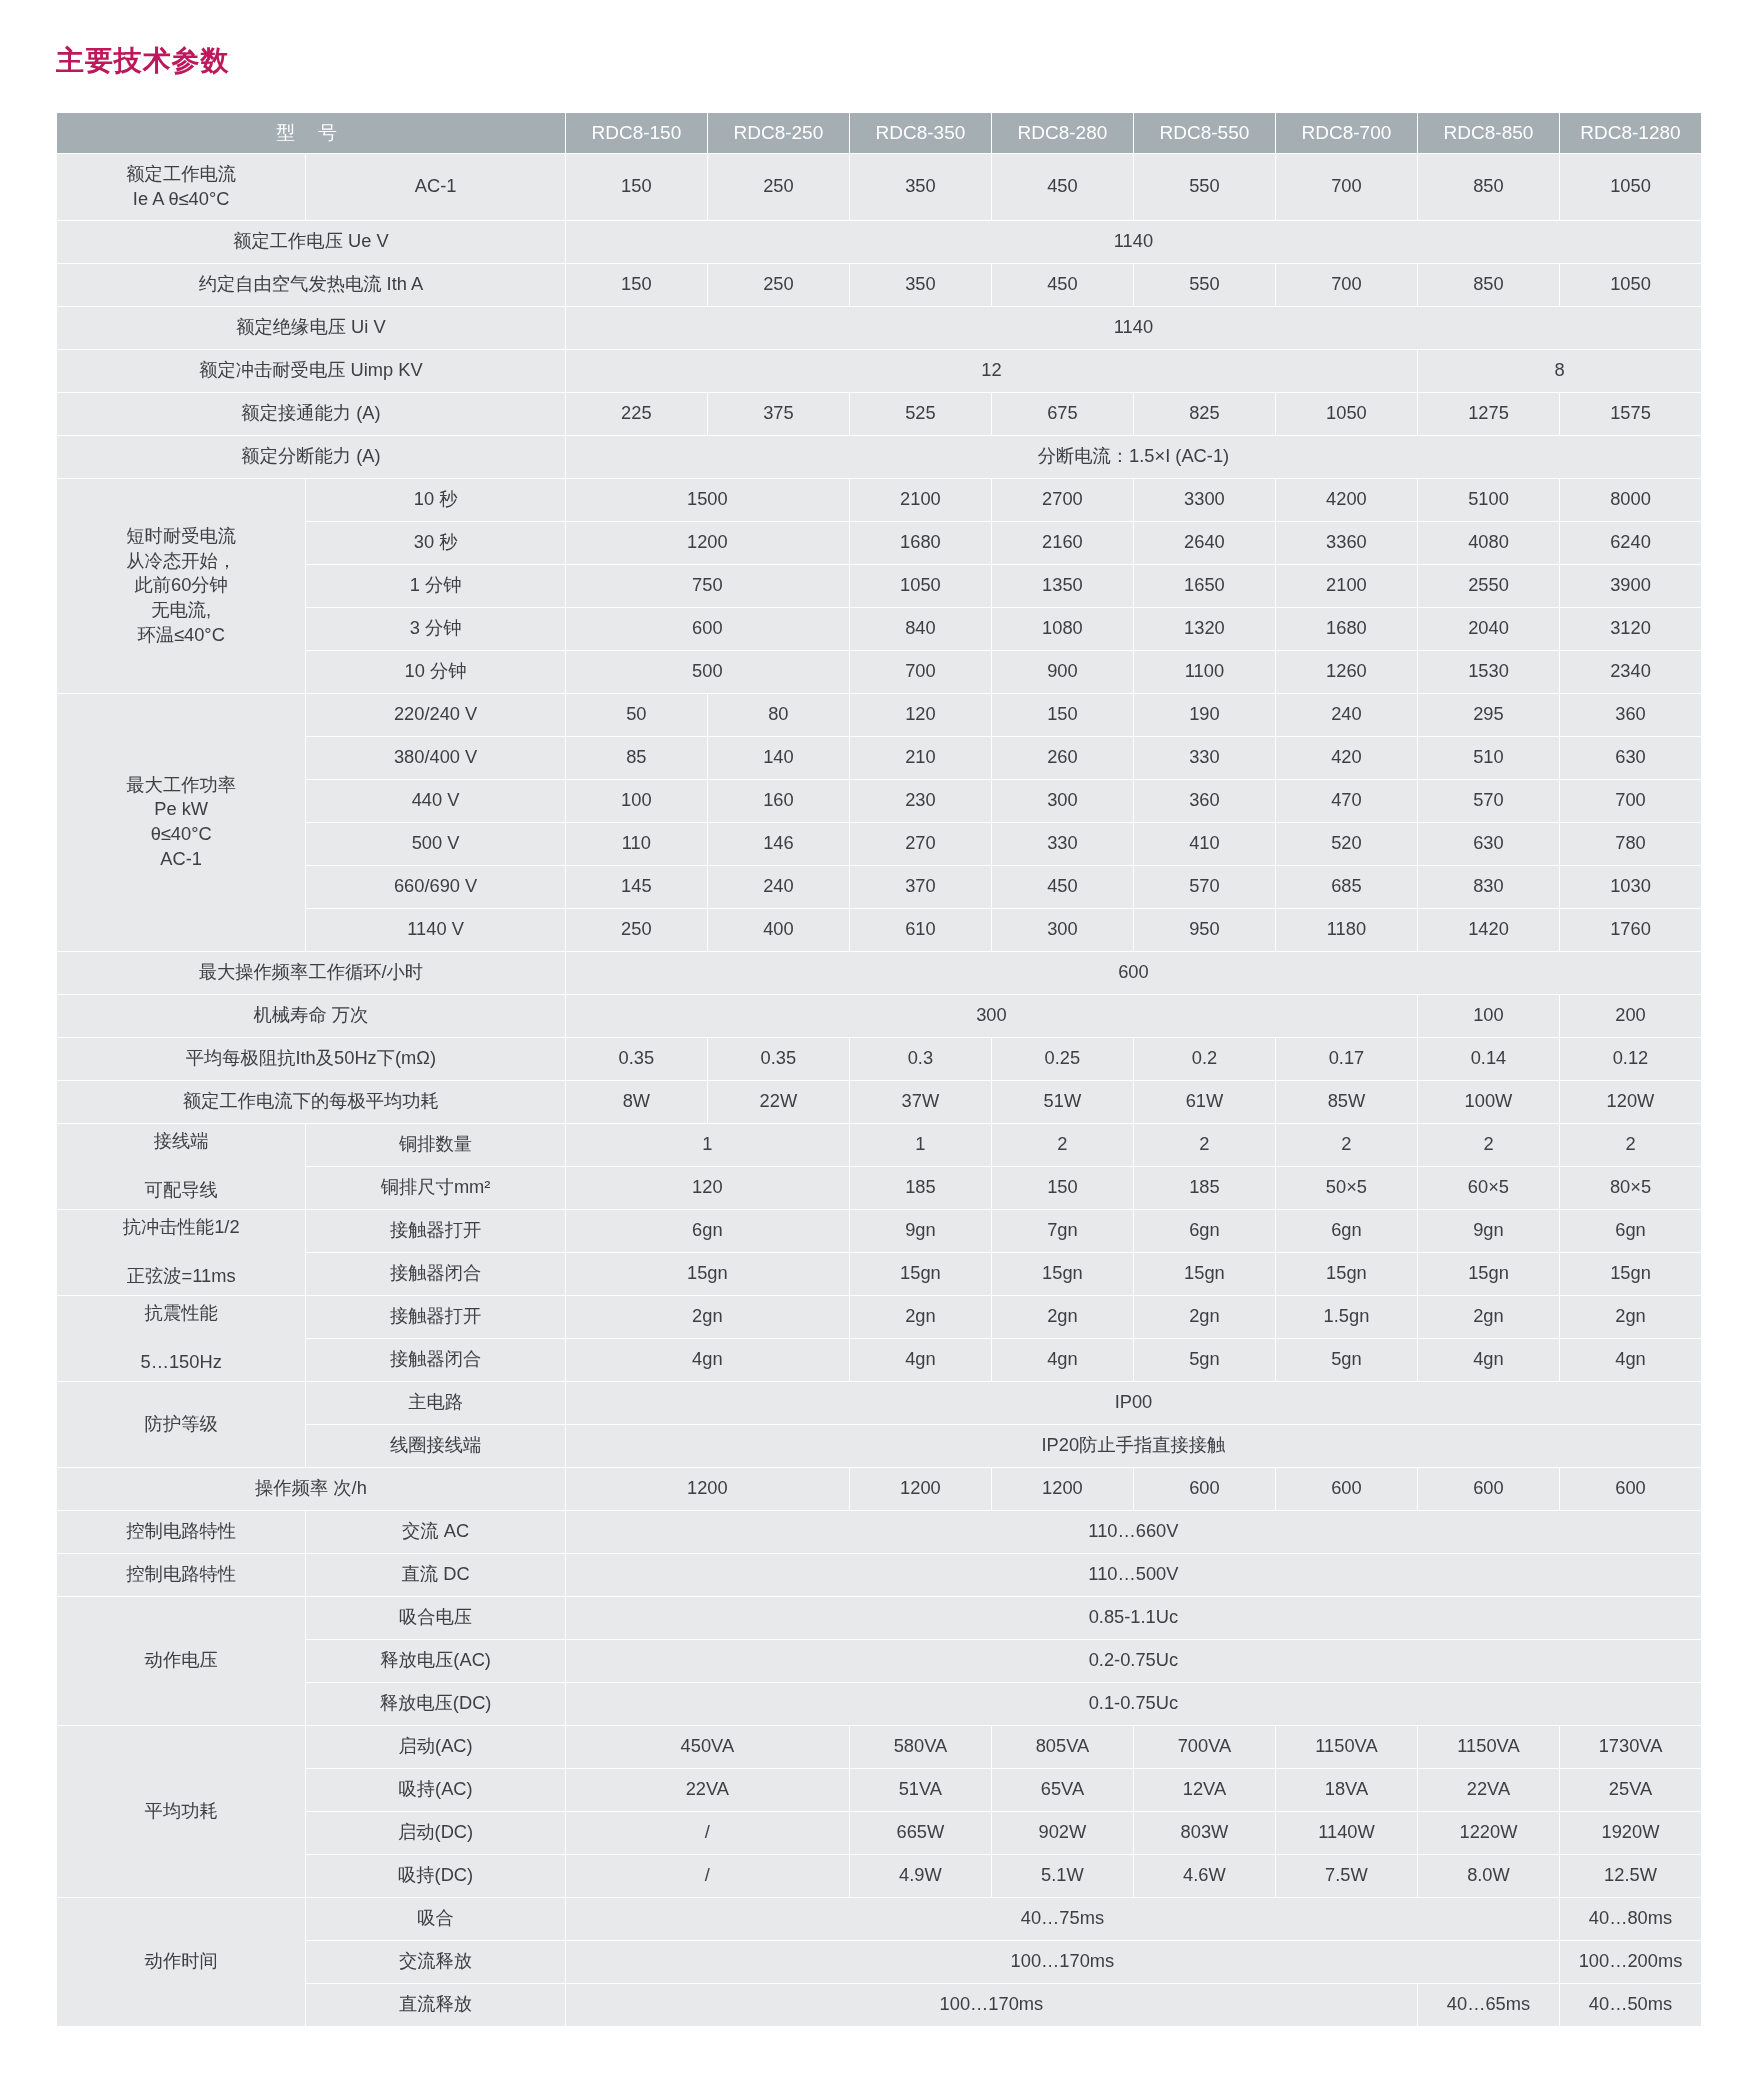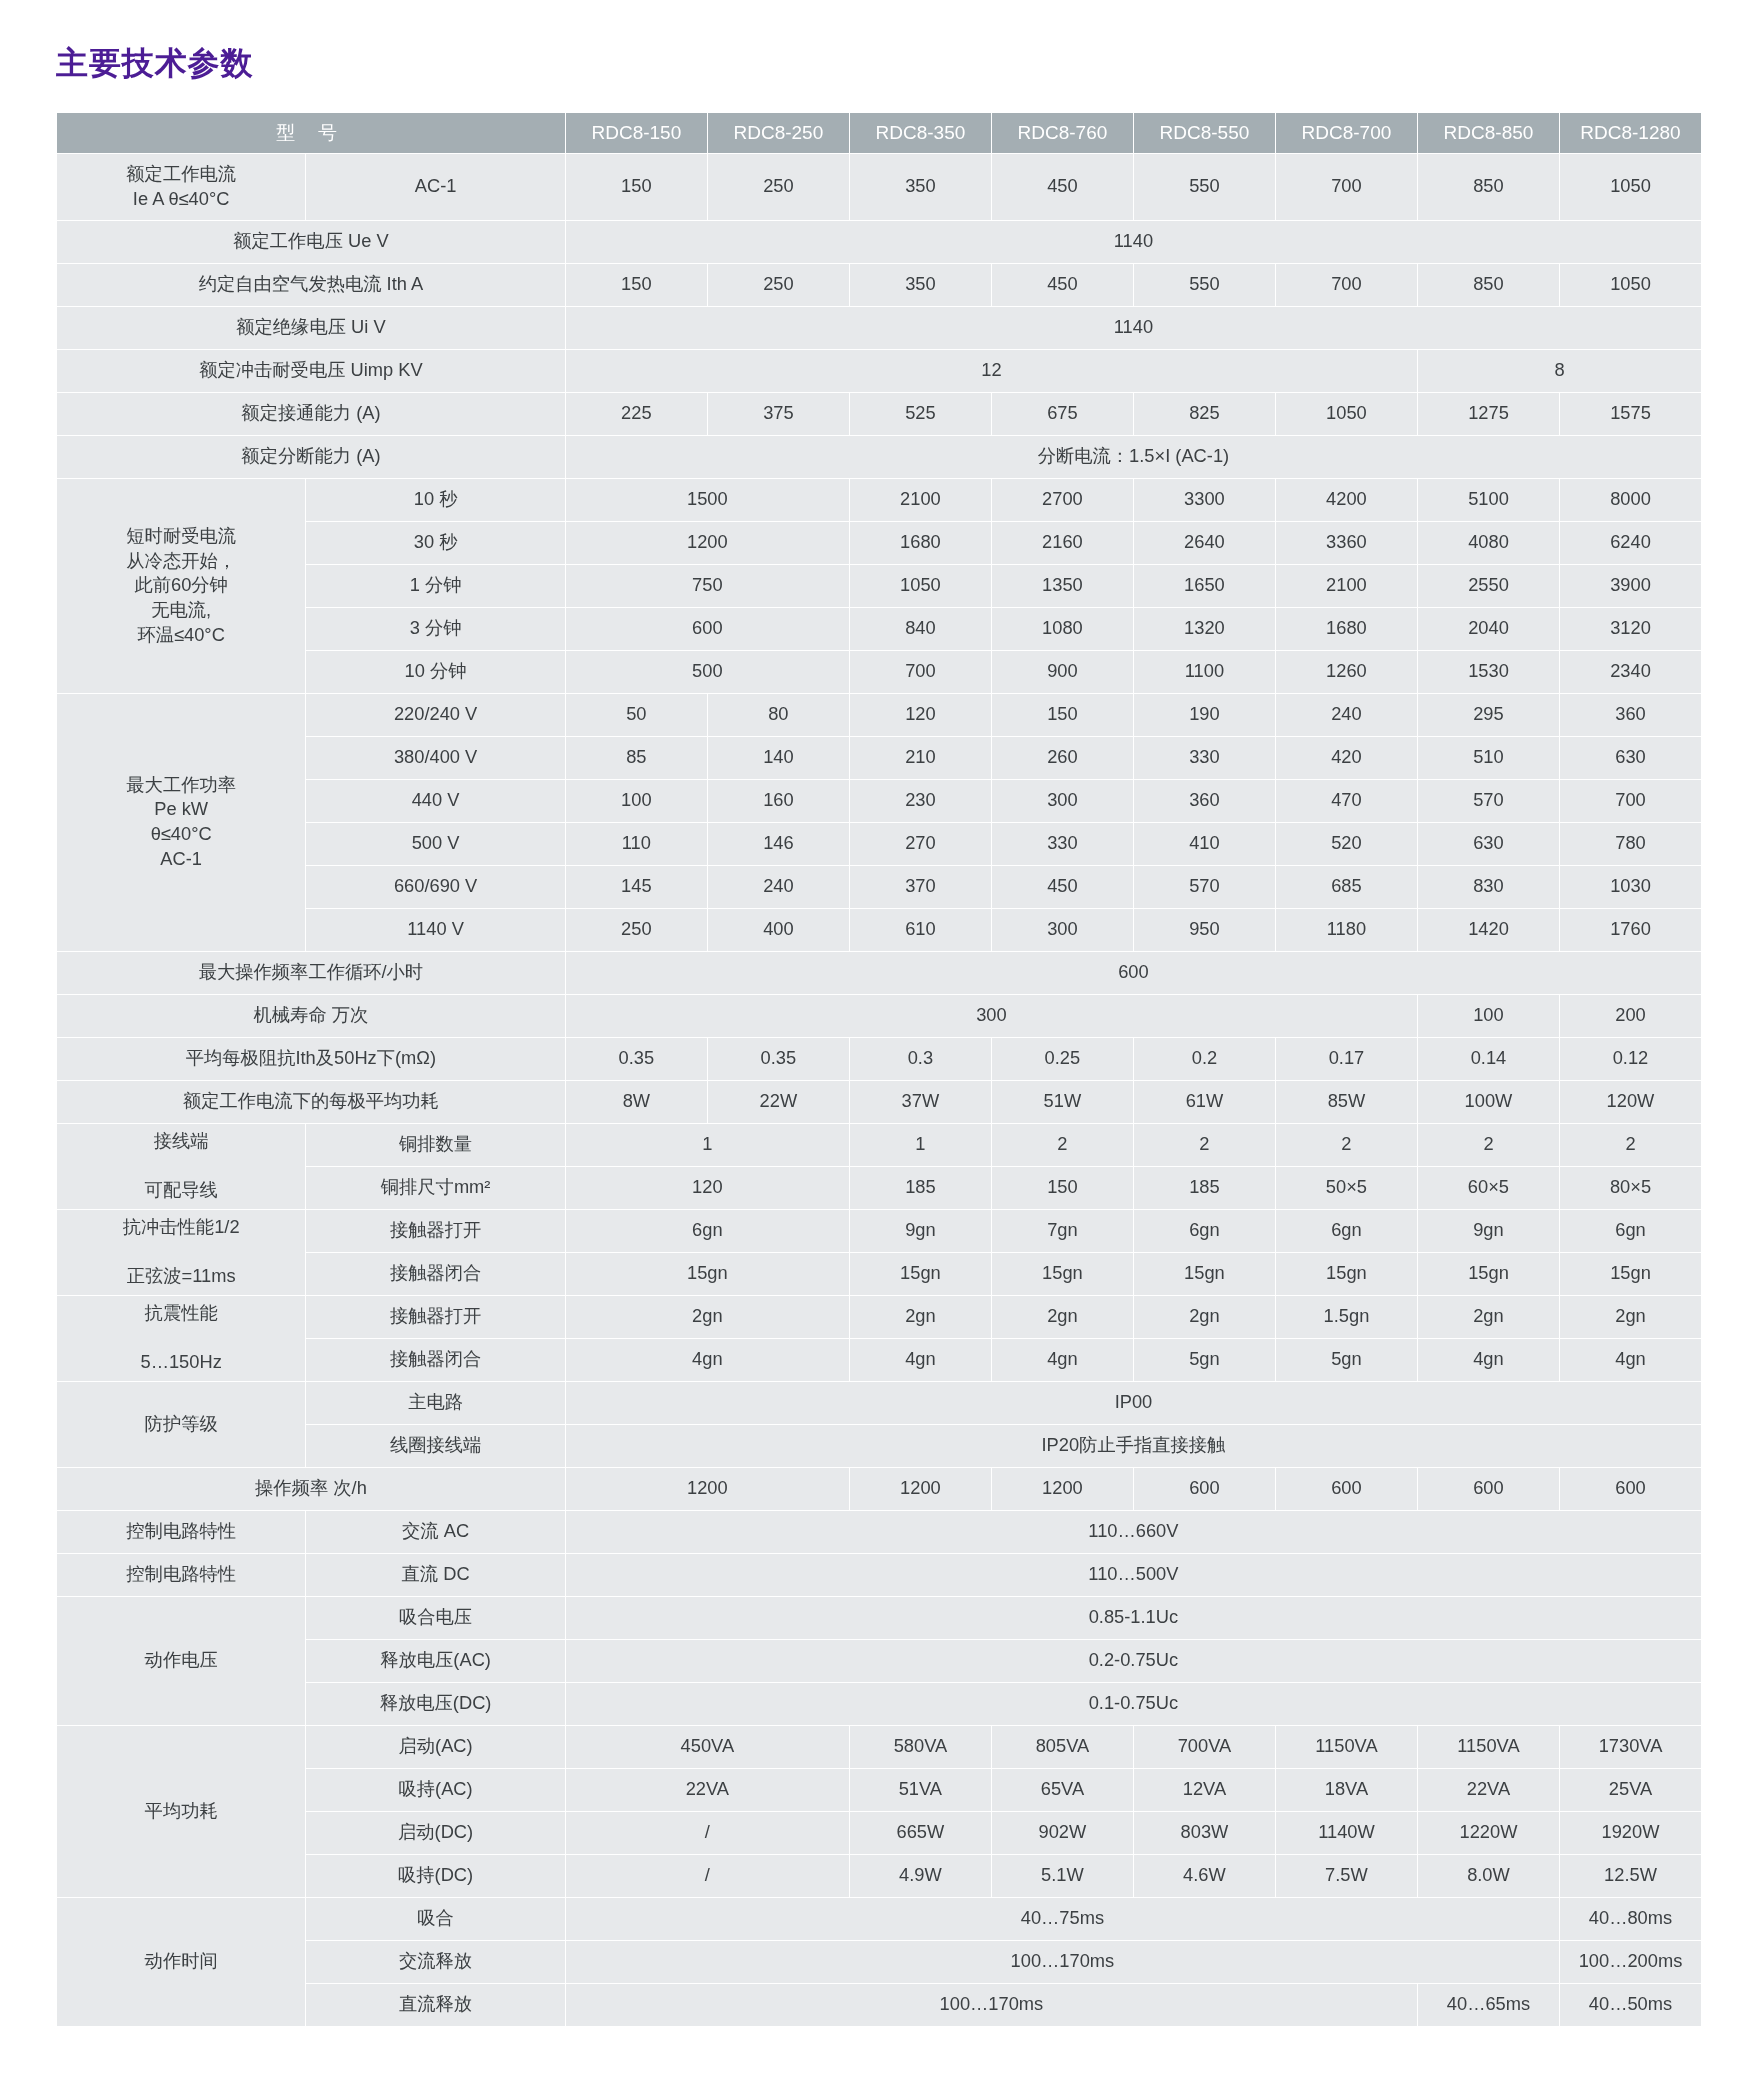--- a/index.html
+++ b/index.html
@@ -11,23 +11,23 @@
   }
   #page {
     width: 1747px; height: 2096px;
     position: relative;
     padding: 0;
   }
   #title {
     position: absolute;
     left: 56px;
     top: 42px;
-    font-size: 32px;
+    font-size: 28px;
     font-weight: bold;
-    color: #4c1d95;
+    color: #be185d;
     letter-spacing: 0.9px;
   }
   #table-wrap {
     position: absolute;
     left: 56px;
     top: 112px;
     width: 1646px;
   }
   table.spec {
     border-collapse: separate;
@@ -84,21 +84,21 @@
         <col style="width:138px">
         <col style="width:138px">
       </colgroup>
 
       <thead>
         <tr>
           <th class="model-title" colspan="2">型    号</th>
           <th class="model-head">RDC8-150</th>
           <th class="model-head">RDC8-250</th>
           <th class="model-head">RDC8-350</th>
-          <th class="model-head">RDC8-760</th>
+          <th class="model-head">RDC8-280</th>
           <th class="model-head">RDC8-550</th>
           <th class="model-head">RDC8-700</th>
           <th class="model-head">RDC8-850</th>
           <th class="model-head">RDC8-1280</th>
         </tr>
       </thead>
 
       <tbody>
 
         <tr>

